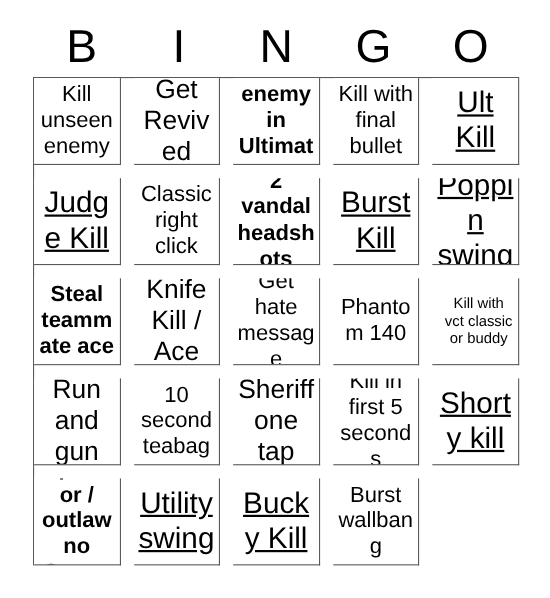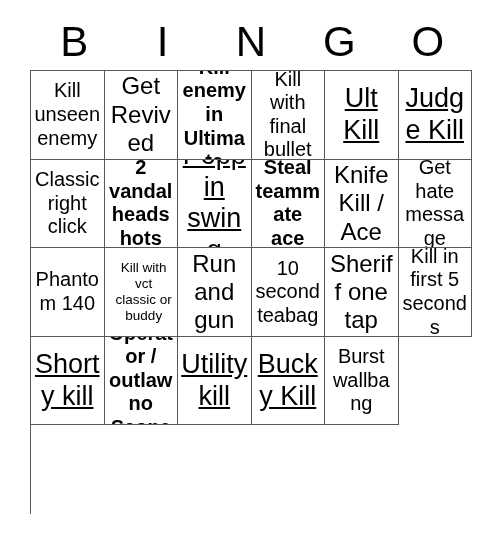--- a/index.html
+++ b/index.html
@@ -46,26 +46,27 @@
   }
 
   
   #bingo-grid {
     position: absolute;
     left: 30px;
     top: 70px;
     width: 442px;
     height: 444px;
     display: grid;
-    grid-template-columns: repeat(6, 1fr);
+    grid-template-columns: repeat(5, 1fr);
     grid-template-rows: repeat(5, 1fr);
     border-top: 1px solid #595959;
     border-left: 1px solid #595959;
     box-sizing: border-box;
     background: #ffffff;
+    gap: 12px;
   }
   .bingo-cell {
     border-right: 1px solid #595959;
     border-bottom: 1px solid #595959;
     box-sizing: border-box;
     display: flex;
     align-items: center;
     justify-content: center;
     text-align: center;
     padding: 2px 3px;
@@ -120,20 +121,23 @@
 
     <div class="bingo-cell">
         <span class="cell-text fs-xl">Judge Kill</span>
       </div>
     <div class="bingo-cell">
         <span class="cell-text fs-md">Classic right click</span>
       </div>
     <div class="bingo-cell">
         <span class="cell-text fs-sm">2 vandal headshots</span>
       </div>
+    <div class="bingo-cell">
+        <span class="cell-text fs-xl">Burst Kill</span>
+      </div>
 
     <div class="bingo-cell">
         <span class="cell-text fs-xl">Poppin swing</span>
       </div>
     <div class="bingo-cell">
         <span class="cell-text fs-sm">Steal teammate ace</span>
       </div>
     <div class="bingo-cell">
         <span class="cell-text fs-lg">Knife Kill / Ace</span>
       </div>
@@ -160,21 +164,21 @@
         <span class="cell-text fs-md">Kill in first 5 seconds</span>
       </div>
 
     <div class="bingo-cell">
         <span class="cell-text fs-xl">Shorty kill</span>
       </div>
     <div class="bingo-cell">
         <span class="cell-text fs-sm">Operator / outlaw no Scope</span>
       </div>
     <div class="bingo-cell">
-        <span class="cell-text fs-xl">Utility kill</span>
+        <span class="cell-text fs-xl">Utility swing</span>
       </div>
     <div class="bingo-cell">
         <span class="cell-text fs-xl">Bucky Kill</span>
       </div>
     <div class="bingo-cell">
         <span class="cell-text fs-md">Burst wallbang</span>
       </div>
 
   </div>
 </div>

